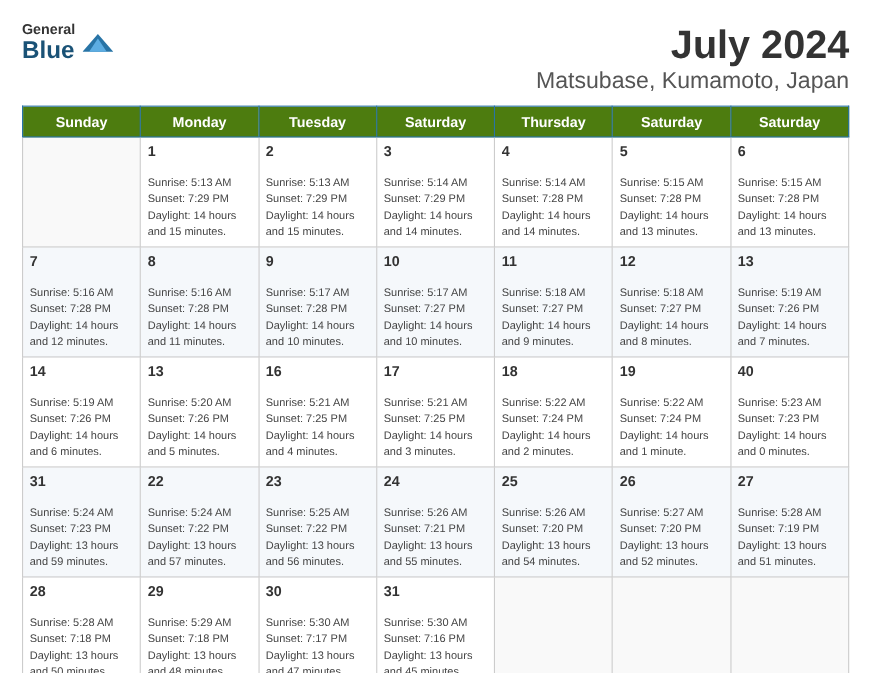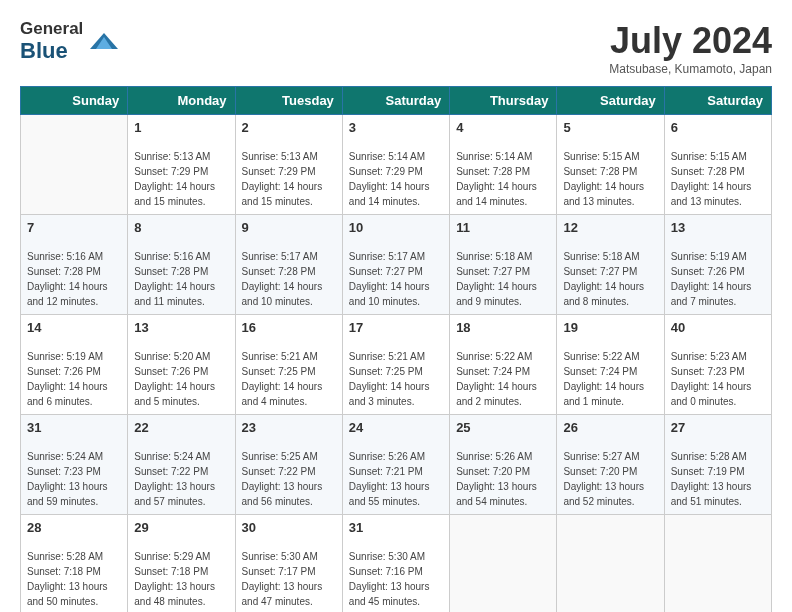--- a/index.html
+++ b/index.html
@@ -24,32 +24,32 @@
     .title-section {
       text-align: right;
       margin-left: 36px;
     }
     .month-title {
       font-size: 36px;
       font-weight: bold;
       color: #333;
     }
     .location-title {
-      font-size: 12px;
+      font-size: 21px;
       color: #555;
     }
     .calendar-table {
       width: 100%;
       border-collapse: collapse;
       border: 1px solid #ccc;
     }
     .calendar-table th {
-      background-color: #0f766e;
+      background-color: #4d7c0f;
       color: white;
-      text-align: right;
+      text-align: center;
       padding: 6px 8px;
       font-size: 13px;
       border: 1px solid #2874a6;
     }
     .calendar-table td {
       border: 1px solid #ccc;
       vertical-align: top;
       padding: 5px 6px;
       width: calc(100% / 7);
       min-height: 80px;
@@ -78,21 +78,21 @@
     tr:nth-child(odd) td {
       background-color: #ffffff;
     }
   </style>
 </head>
 <body>
 
 <div class="header-section">
   <div class="logo">
     <div style="display:flex; flex-direction:column; line-height:1.1;">
-      <span style="font-size:17px; font-weight:bold; color:#333;">General</span>
+      <span style="font-size:13px; font-weight:bold; color:#333;">General</span>
       <span style="font-size:22px; font-weight:bold; color:#1a5276;">Blue</span>
     </div>
     <svg width="28" height="24" viewBox="0 0 28 24" style="margin-left:3px;">
       <polygon points="0,20 14,4 28,20" fill="#2874a6"></polygon>
       <polygon points="6,20 14,8 22,20" fill="#5dade2"></polygon>
     </svg>
   </div>
   <div class="title-section">
     <div class="month-title">July 2024</div>
     <div class="location-title">Matsubase, Kumamoto, Japan</div>

